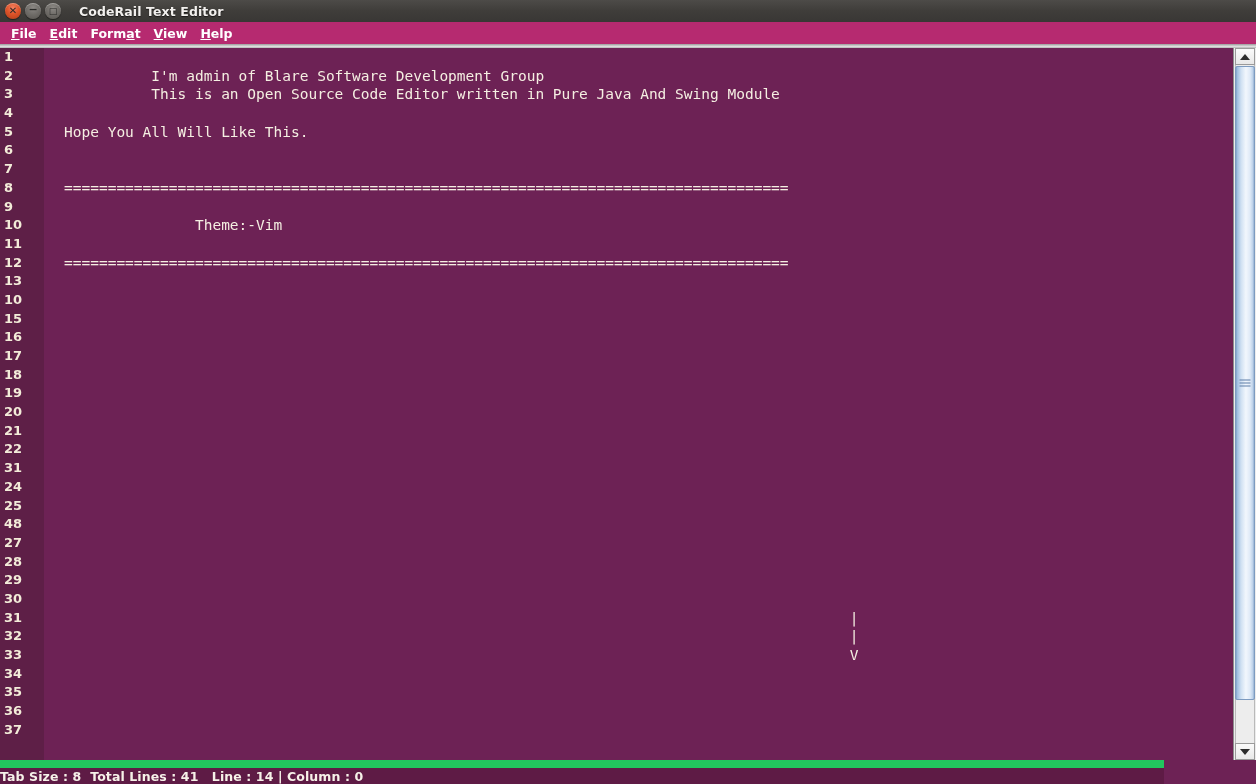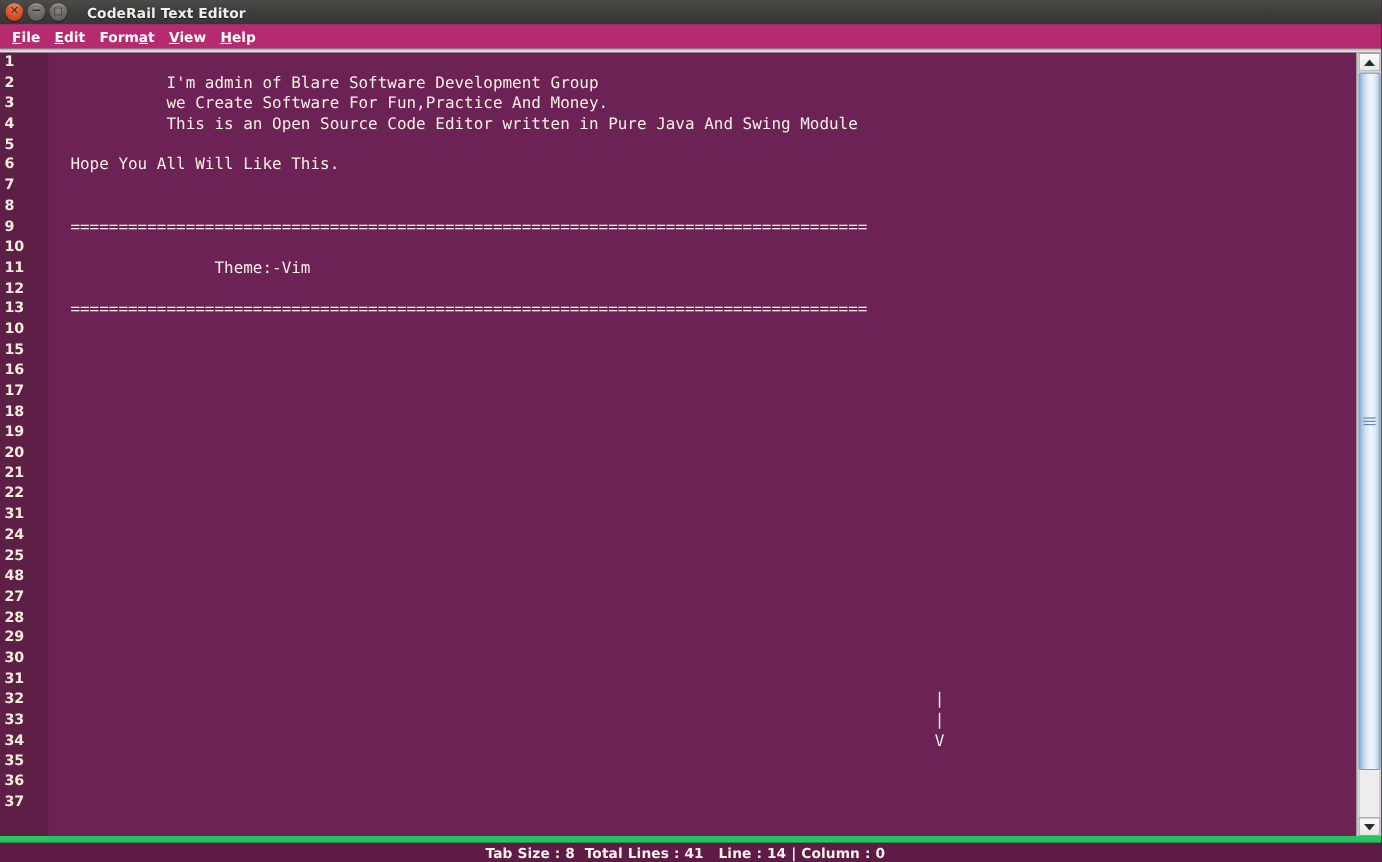--- a/index.html
+++ b/index.html
@@ -207,27 +207,27 @@
     display: block;
     height: 1px;
     margin: 2px 0;
     background: #5f7ea8;
   }
 
   
   .statusbar {
     position: absolute;
     left: 0; top: 760px;
-    width: 1256px; height: 24px;
+    width: 1164px; height: 24px;
     background: #5e1b45;
-    border-top: 6px solid #22c55e;
+    border-top: 8px solid #22c55e;
     box-sizing: border-box;
     display: flex;
     align-items: center;
-    justify-content: center;
+    justify-content: flex-start;
   }
   .statustext {
     color: #f6f1e8;
     font-family: "DejaVu Sans", sans-serif;
     font-size: 12.5px;
     font-weight: bold;
     padding-right: 10px;
     white-space: pre;
     letter-spacing: 0.1px;
   }
@@ -298,21 +298,20 @@
         <div class="lnum">32</div>
         <div class="lnum">33</div>
         <div class="lnum">34</div>
         <div class="lnum">35</div>
         <div class="lnum">36</div>
         <div class="lnum">37</div>
       </div>
     <div class="code">
         <div class="codeline"></div>
         <div class="codeline">          I'm admin of Blare Software Development Group</div>
-        <div class="codeline">          we Create Software For Fun,Practice And Money.</div>
         <div class="codeline">          This is an Open Source Code Editor written in Pure Java And Swing Module</div>
         <div class="codeline"></div>
         <div class="codeline">Hope You All Will Like This.</div>
         <div class="codeline"></div>
         <div class="codeline"></div>
         <div class="codeline">===================================================================================</div>
         <div class="codeline"></div>
         <div class="codeline">               Theme:-Vim</div>
         <div class="codeline"></div>
         <div class="codeline">===================================================================================</div>

